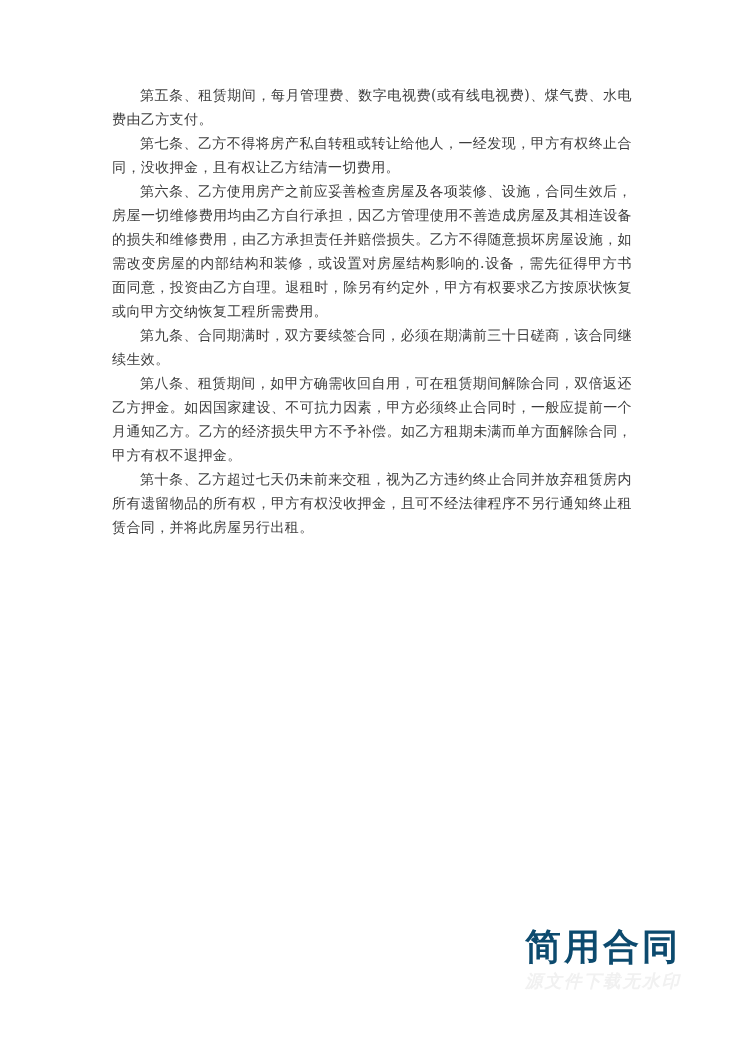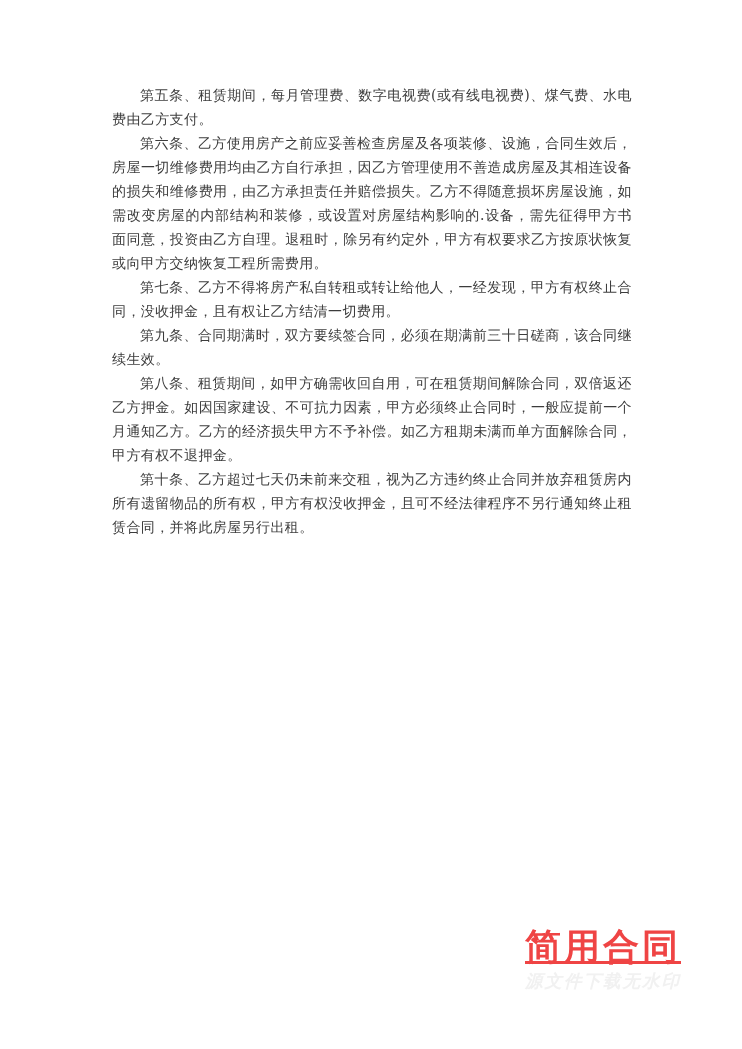--- a/index.html
+++ b/index.html
@@ -52,47 +52,46 @@
     bottom: 55px;
     width: 250px;
     text-align: center;
     user-select: none;
     pointer-events: none;
   }
   .wm-main {
     font-family: "DejaVu Sans", "Liberation Sans", sans-serif;
     font-size: 36px;
     font-weight: bold;
-    color: #ef4444;
+    color: #0c4a6e;
     letter-spacing: 3px;
     line-height: 42px;
     white-space: nowrap;
-    text-decoration: underline;
   }
   .wm-sub {
     font-family: Liberation Mono, monospace;
     font-size: 17.5px;
     font-weight: bold;
     font-style: italic;
     color: #f1f1f1;
     letter-spacing: 2px;
     line-height: 24px;
     margin-top: 2px;
     white-space: nowrap;
   }
 </style>
 </head>
 <body>
 
 <div class="page">
 
   <div class="doc-body">
     <p class="para">第五条、租赁期间，每月管理费、数字电视费(或有线电视费)、煤气费、水电费由乙方支付。</p>
+    <p class="para">第七条、乙方不得将房产私自转租或转让给他人，一经发现，甲方有权终止合同，没收押金，且有权让乙方结清一切费用。</p>
     <p class="para">第六条、乙方使用房产之前应妥善检查房屋及各项装修、设施，合同生效后，房屋一切维修费用均由乙方自行承担，因乙方管理使用不善造成房屋及其相连设备的损失和维修费用，由乙方承担责任并赔偿损失。乙方不得随意损坏房屋设施，如需改变房屋的内部结构和装修，或设置对房屋结构影响的.设备，需先征得甲方书面同意，投资由乙方自理。退租时，除另有约定外，甲方有权要求乙方按原状恢复或向甲方交纳恢复工程所需费用。</p>
-    <p class="para">第七条、乙方不得将房产私自转租或转让给他人，一经发现，甲方有权终止合同，没收押金，且有权让乙方结清一切费用。</p>
     <p class="para">第九条、合同期满时，双方要续签合同，必须在期满前三十日磋商，该合同继续生效。</p>
     <p class="para">第八条、租赁期间，如甲方确需收回自用，可在租赁期间解除合同，双倍返还乙方押金。如因国家建设、不可抗力因素，甲方必须终止合同时，一般应提前一个月通知乙方。乙方的经济损失甲方不予补偿。如乙方租期未满而单方面解除合同，甲方有权不退押金。</p>
     <p class="para">第十条、乙方超过七天仍未前来交租，视为乙方违约终止合同并放弃租赁房内所有遗留物品的所有权，甲方有权没收押金，且可不经法律程序不另行通知终止租赁合同，并将此房屋另行出租。</p>
 
   </div>
 
   <div class="watermark">
     <div class="wm-main">简用合同</div>
     <div class="wm-sub">源文件下载无水印</div>
   </div>

